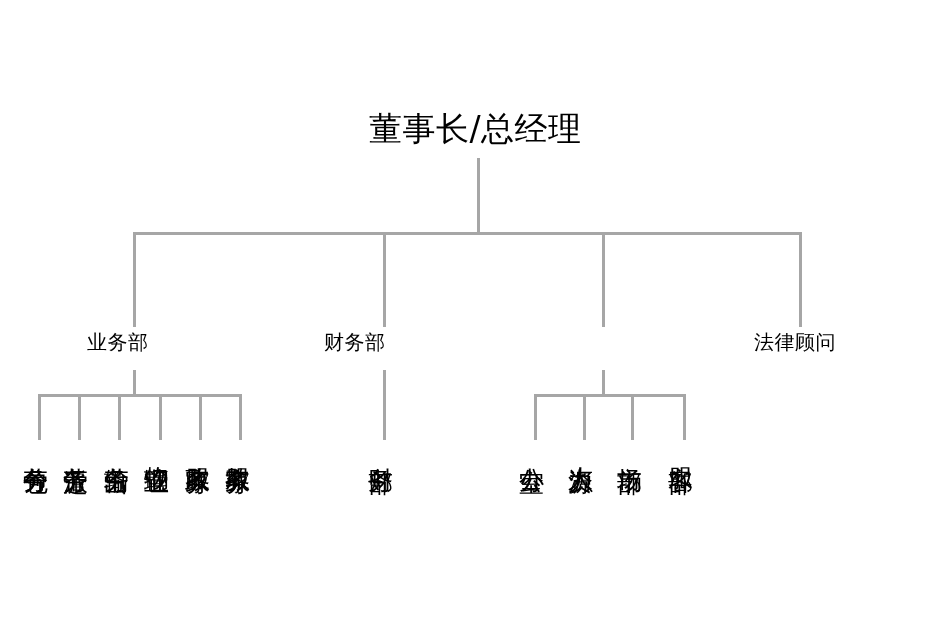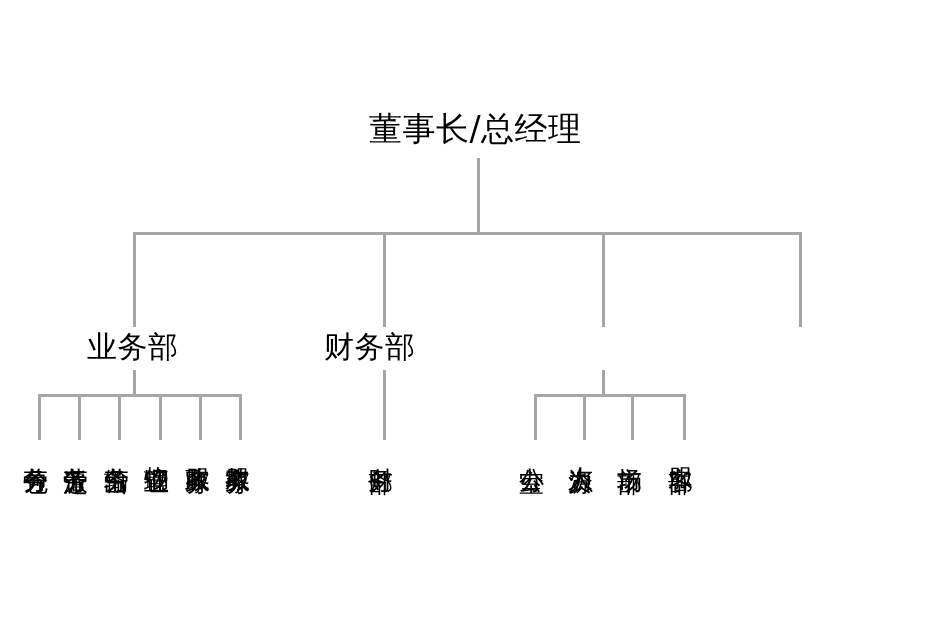--- a/index.html
+++ b/index.html
@@ -32,21 +32,21 @@
     position: absolute;
     white-space: nowrap;
     color: #000000;
     line-height: 1;
   }
   .node-root {
     font-size: 33px;
     letter-spacing: 0.5px;
   }
   .node-dept {
-    font-size: 30px;
+    font-size: 20px;
     letter-spacing: 0.5px;
   }
 
   
   .leaf-label {
     position: absolute;
     width: 26px;
     font-size: 25px;
     line-height: 1.02;
     color: #000000;
@@ -67,20 +67,21 @@
 
   <div class="line h-line" style="left:134px; top:232px; width:668px;"></div>
 
   <div class="line v-line" style="left:133px; top:232px; height:95px;"></div>
   <div class="line v-line" style="left:383px; top:232px; height:95px;"></div>
   <div class="line v-line" style="left:602px; top:232px; height:95px;"></div>
   <div class="line v-line" style="left:799px; top:232px; height:95px;"></div>
 
   <div class="node-label node-dept" style="left:87px; top:332px;">业务部</div>
   <div class="node-label node-dept" style="left:324px; top:332px;">财务部</div>
+  <div class="node-label node-dept" style="left:754px; top:332px;">法律顾问</div>
 
   <div class="line v-line" style="left:133px; top:370px; height:26px;"></div>
   <div class="line v-line" style="left:383px; top:370px; height:70px;"></div>
   <div class="line v-line" style="left:602px; top:370px; height:26px;"></div>
 
   <div class="line h-line" style="left:38px; top:394px; width:204px;"></div>
 
   <div class="line v-line" style="left:38px; top:394px; height:46px;"></div>
   <div class="line v-line" style="left:78px; top:394px; height:46px;"></div>
   <div class="line v-line" style="left:118px; top:394px; height:46px;"></div>

